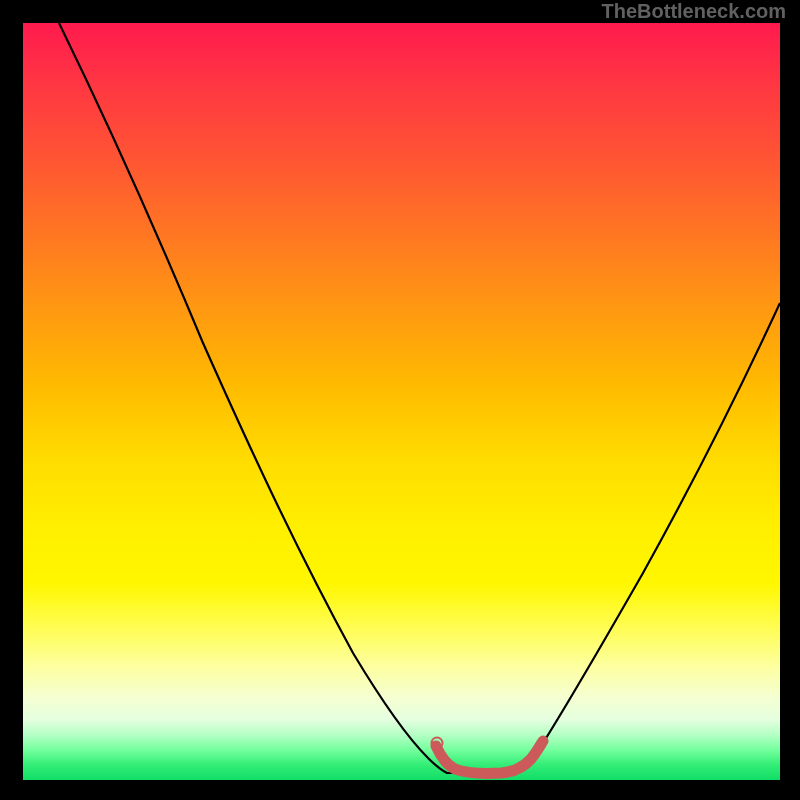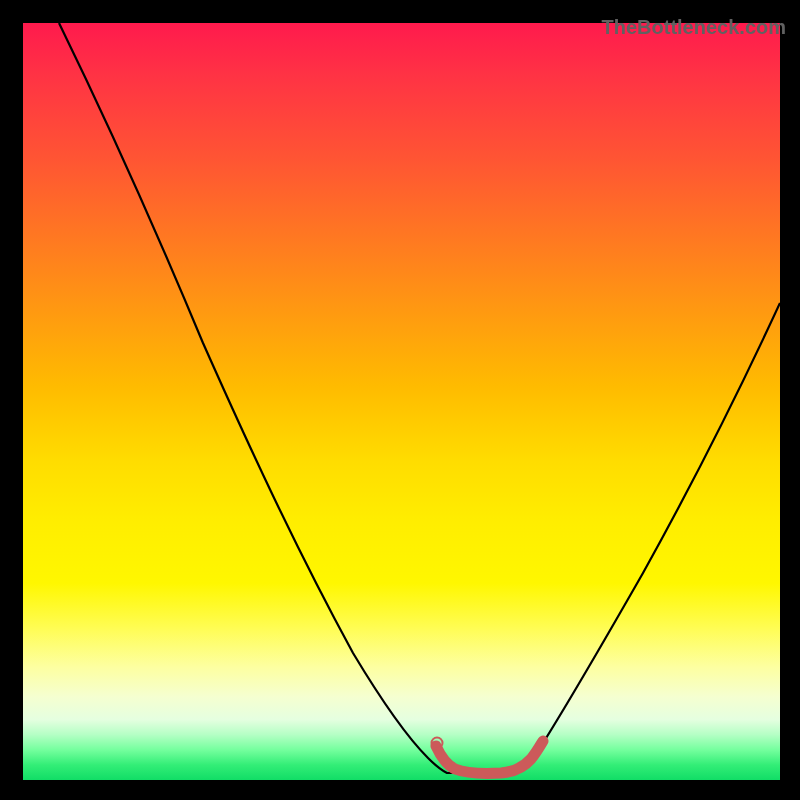--- a/index.html
+++ b/index.html
@@ -38,21 +38,21 @@
   }
   .curve-svg {
     position: absolute;
     left: 0;
     top: 0;
     width: 757px;
     height: 757px;
   }
   .watermark {
     position: absolute;
-    top: 16px;
+    top: 0;
     right: 14px;
     font-family: Arial, Helvetica, sans-serif;
     font-size: 20px;
     font-weight: bold;
     color: #616161;
     letter-spacing: 0px;
   }
 </style>
 </head>
 <body>

